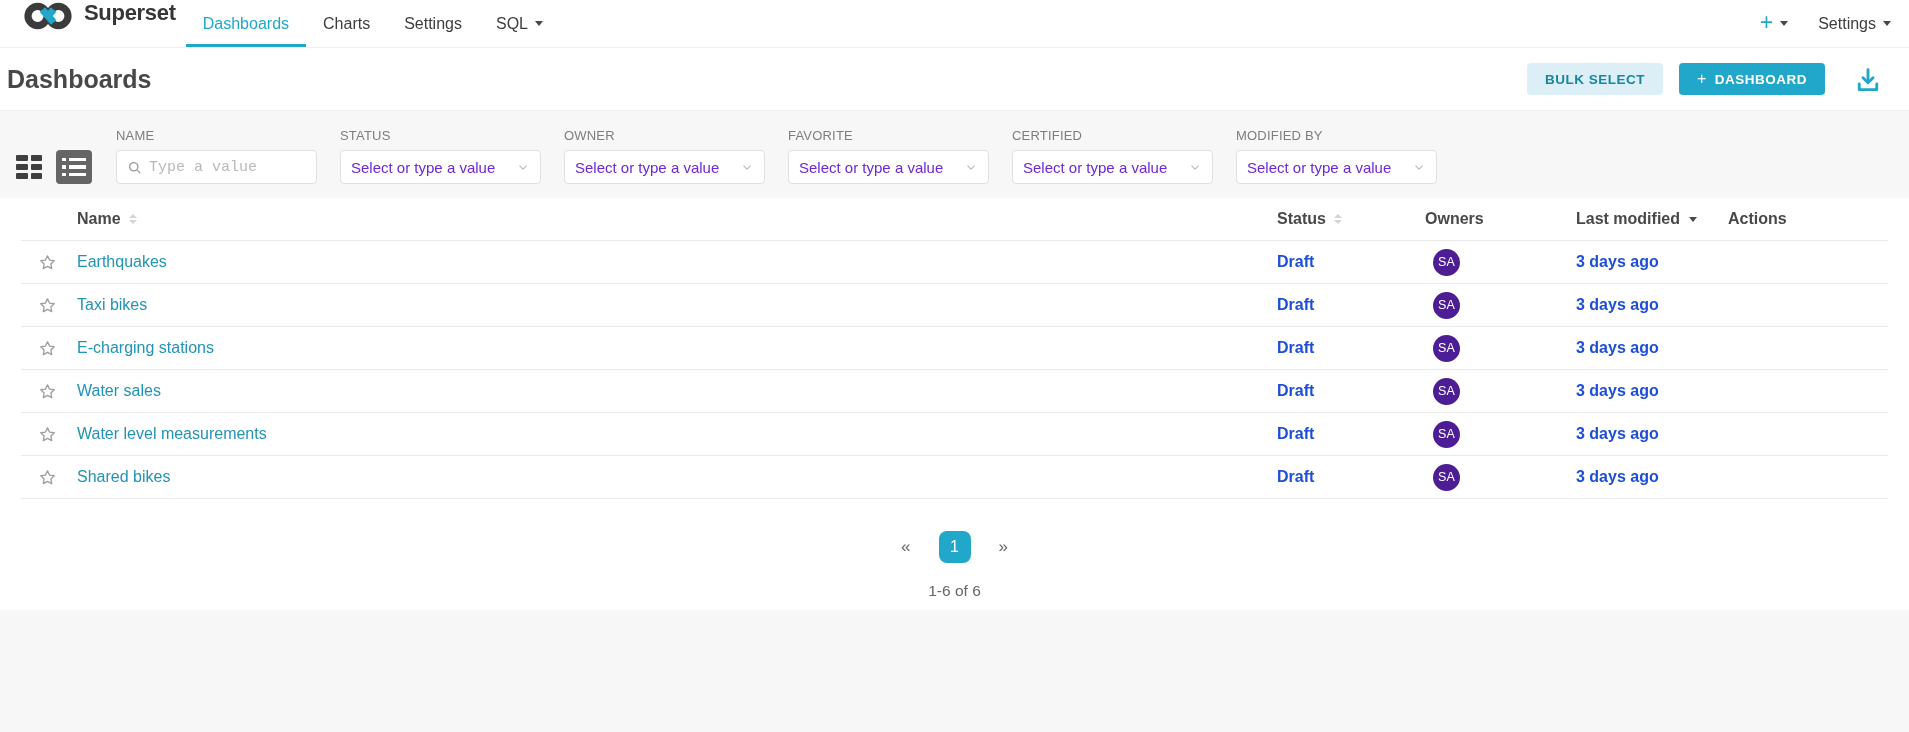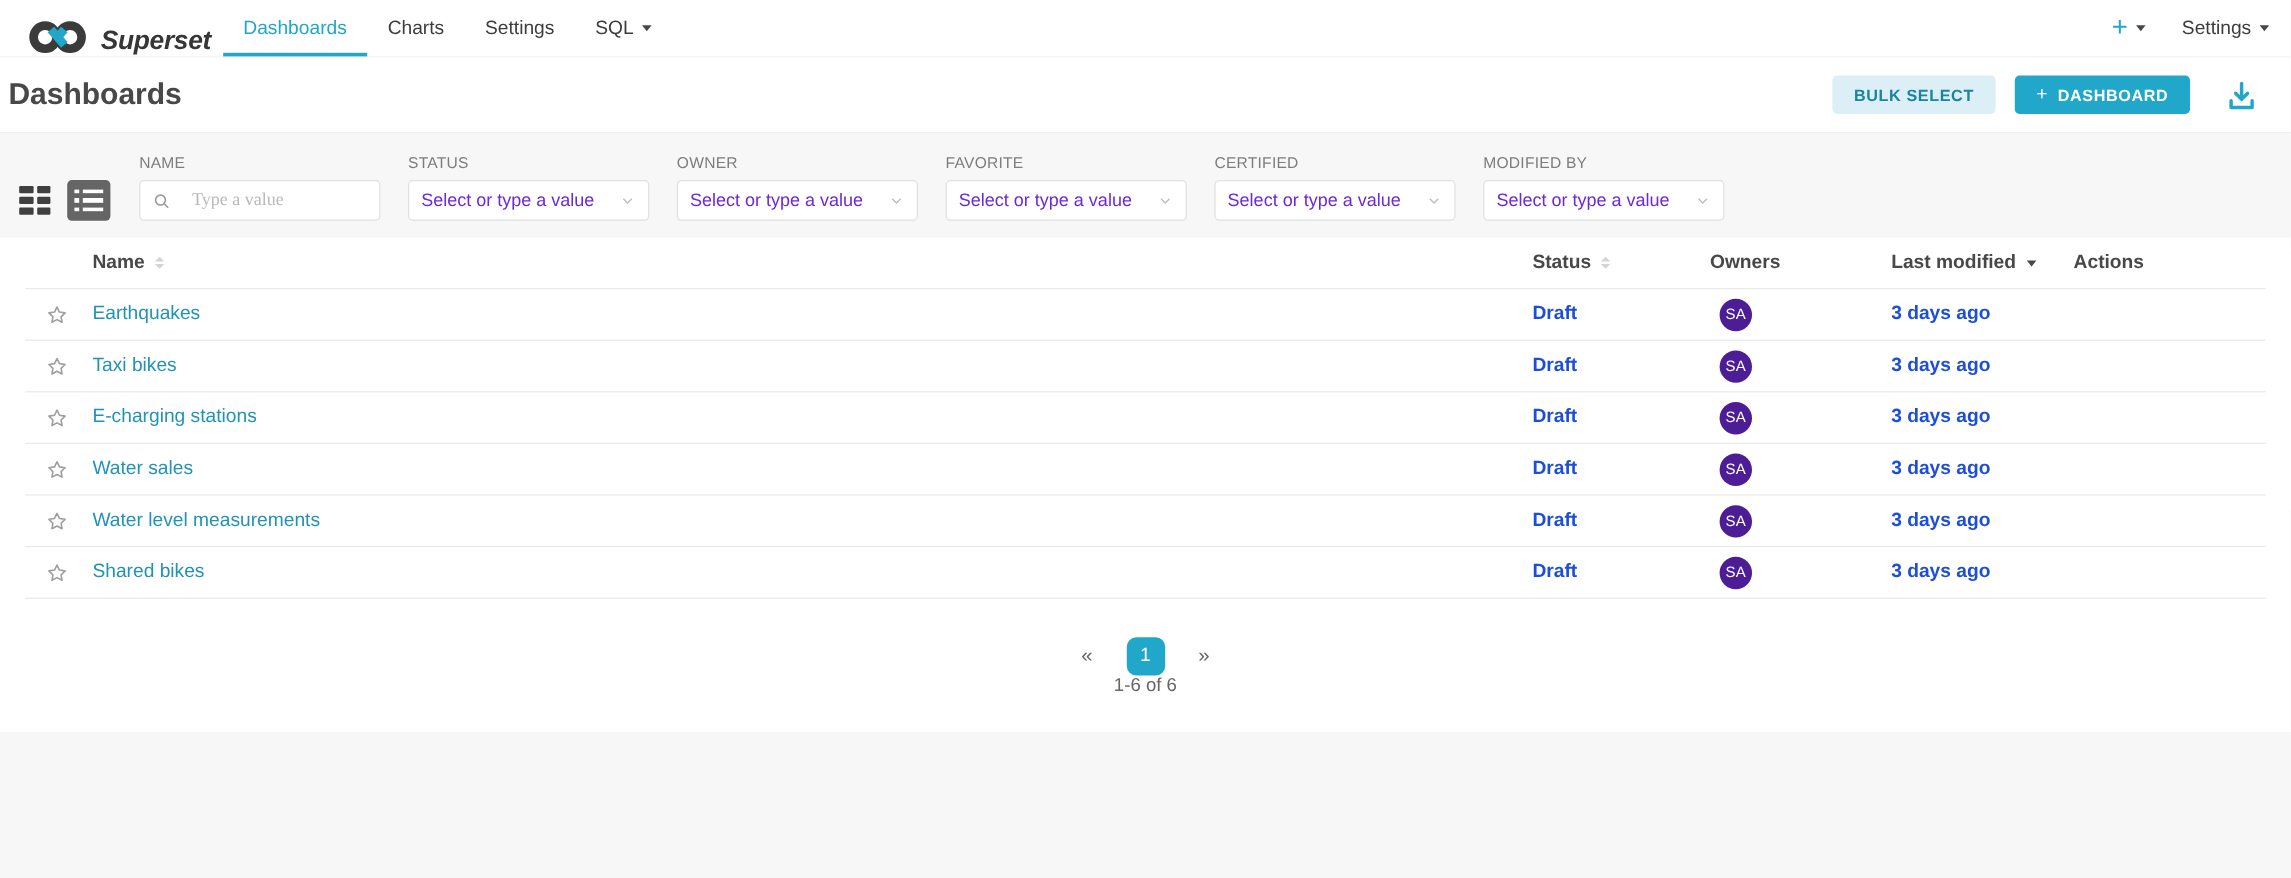--- a/index.html
+++ b/index.html
@@ -3,21 +3,21 @@
 <meta charset="utf-8">
 <style>
   * { margin:0; padding:0; box-sizing:border-box; }
   html,body { width:1909px; height:732px; overflow:hidden;
     font-family:"Liberation Sans","DejaVu Sans",sans-serif;
     background:#F7F7F8; color:#484848; }
 
   
   .nav { height:48px; background:#fff; border-bottom:1px solid #F0F0F0;
     display:flex; align-items:stretch; padding:0 18px 0 22px; }
-  .brand { display:flex; align-items:flex-end; cursor:pointer;font-style:italic; }
+  .brand { display:flex; align-items:flex-start; cursor:pointer; }
   .brand svg { margin-right:10px; }
   .brand-name { font-size:22px; font-weight:700; color:#363636; letter-spacing:-0.3px; }
   .nav-items { display:flex; list-style:none; margin-left:10px; align-items:stretch; }
   .nav-item { position:relative; display:flex; align-items:center; padding:0 17px;
     font-size:16px; color:#3d3d3d; cursor:pointer; }
   .nav-item.active { color:#20A7C9; }
   .nav-item.active::after { content:""; position:absolute; left:0; right:0; bottom:0;
     height:3px; background:#20A7C9; }
   .caret { display:inline-block; width:0; height:0; border-left:4.5px solid transparent;
     border-right:4.5px solid transparent; border-top:5px solid #484848; margin-left:7px; }
@@ -50,22 +50,22 @@
   .toggle-list { width:36px; height:34px; background:#656565; border-radius:4px;
     display:flex; flex-direction:column; justify-content:center; gap:4px;
     padding:0 6px; cursor:pointer; }
   .toggle-list .li-row { display:flex; align-items:center; gap:3px; }
   .toggle-list .li-dot { width:3.5px; height:3.5px; background:#fff; }
   .toggle-list .li-bar { flex:1; height:3.5px; background:#fff; }
   .fgroup { display:flex; flex-direction:column; margin-right:23px; }
   .flabel { font-size:13px; color:#7d7d7d; letter-spacing:0.2px; margin-bottom:7px; }
   .fcontrol { width:201px; height:34px; background:#fff; border:1px solid #E0E0E0;
     border-radius:4px; display:flex; align-items:center; padding:0 10px; cursor:text; }
-  .fcontrol input { border:none; outline:none; flex:1; min-width:0; font-family:Liberation Serif, serif;
-    font-size:15px; color:#484848; margin-left:18px; background:transparent; }
+  .fcontrol input { border:none; outline:none; flex:1; min-width:0; font-family:Liberation Mono, monospace;
+    font-size:15px; color:#484848; margin-left:7px; background:transparent; }
   .fcontrol input::placeholder { color:#B9B9B9; }
   .fselect { cursor:pointer; }
   .fplaceholder { flex:1; font-size:15px; color:#6d28d9; white-space:nowrap;
     overflow:hidden; }
 
   
   .content-white { background:#fff; min-height:412px; padding-bottom:10px; }
   .listtable { margin:0 21px; }
   .trow { display:flex; align-items:center; height:43px; border-bottom:1px solid #E9E9E9; }
   .thead .hcell { font-weight:700; font-size:16px; color:#484848; display:flex; align-items:center; }
@@ -89,21 +89,21 @@
   .avatar { width:27px; height:27px; border-radius:50%; background:#4c1d95; color:#fff;
     font-size:12.5px; display:flex; align-items:center; justify-content:center;
     margin-left:8px; letter-spacing:0.2px; }
 
   
   .pagination { display:flex; align-items:center; justify-content:center; gap:22px;
     margin-top:32px; }
   .pg-arrow { color:#666; font-size:17px; cursor:pointer; padding:4px 6px; }
   .pg-page { width:32px; height:32px; background:#20A7C9; color:#fff; border-radius:8px;
     font-size:16px; display:flex; align-items:center; justify-content:center; cursor:pointer; }
-  .pg-summary { text-align:center; font-size:15.5px; color:#666; }
+  .pg-summary { text-align:center; margin-top:19px; font-size:15.5px; color:#666; }
 </style>
 </head>
 <body>
 
 <div class="nav">
   <div class="brand">
     <svg width="52" height="32" viewBox="0 0 64 40">
       <circle cx="19" cy="20" r="12" fill="none" stroke="#3B3B3B" stroke-width="9"></circle>
       <circle cx="45" cy="20" r="12" fill="none" stroke="#3B3B3B" stroke-width="9"></circle>
       <path d="M25 12 L39 28" stroke="#20A7C9" stroke-width="9" stroke-linecap="butt"></path>

